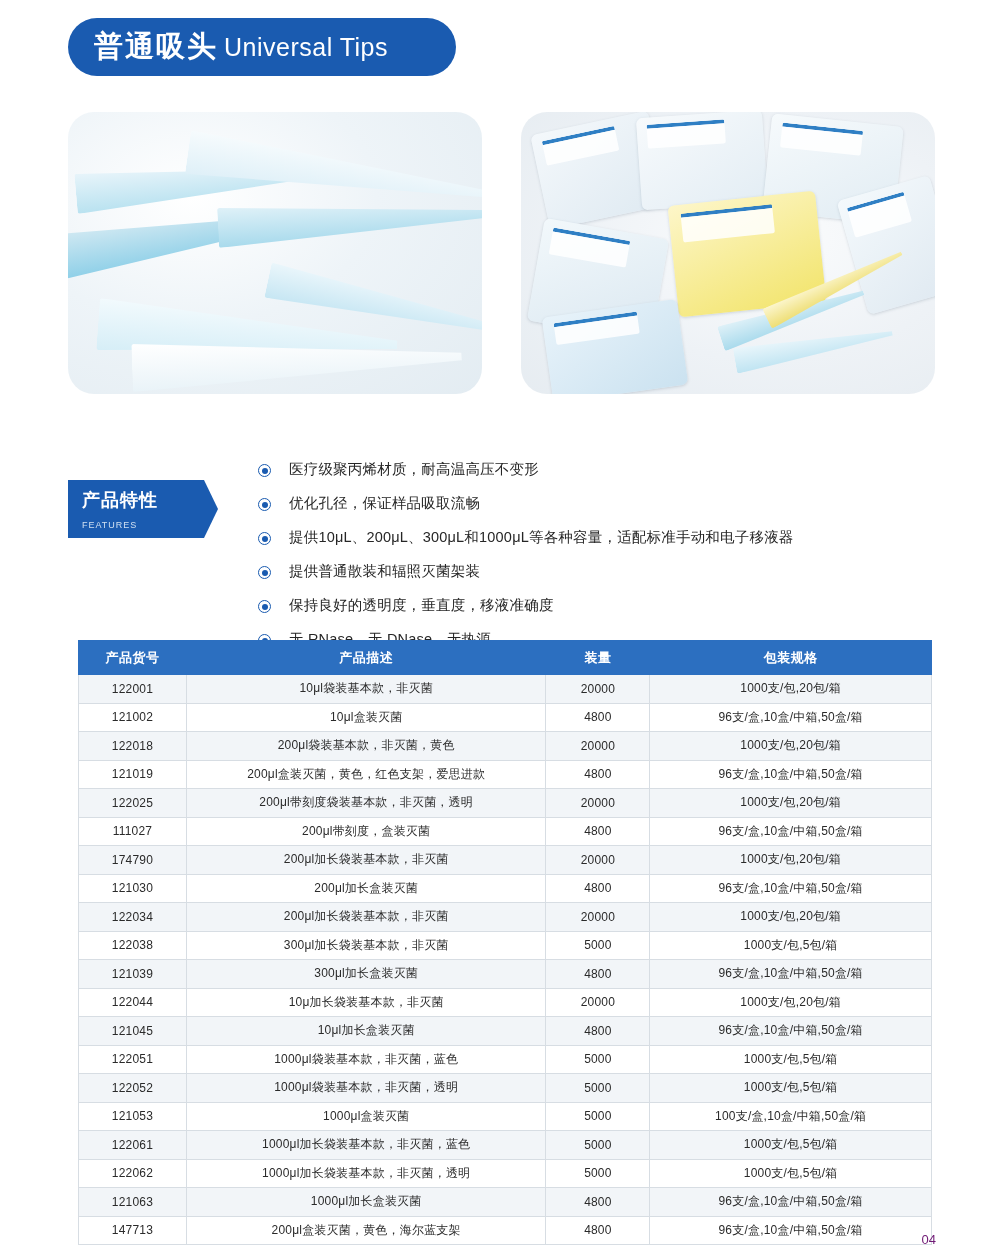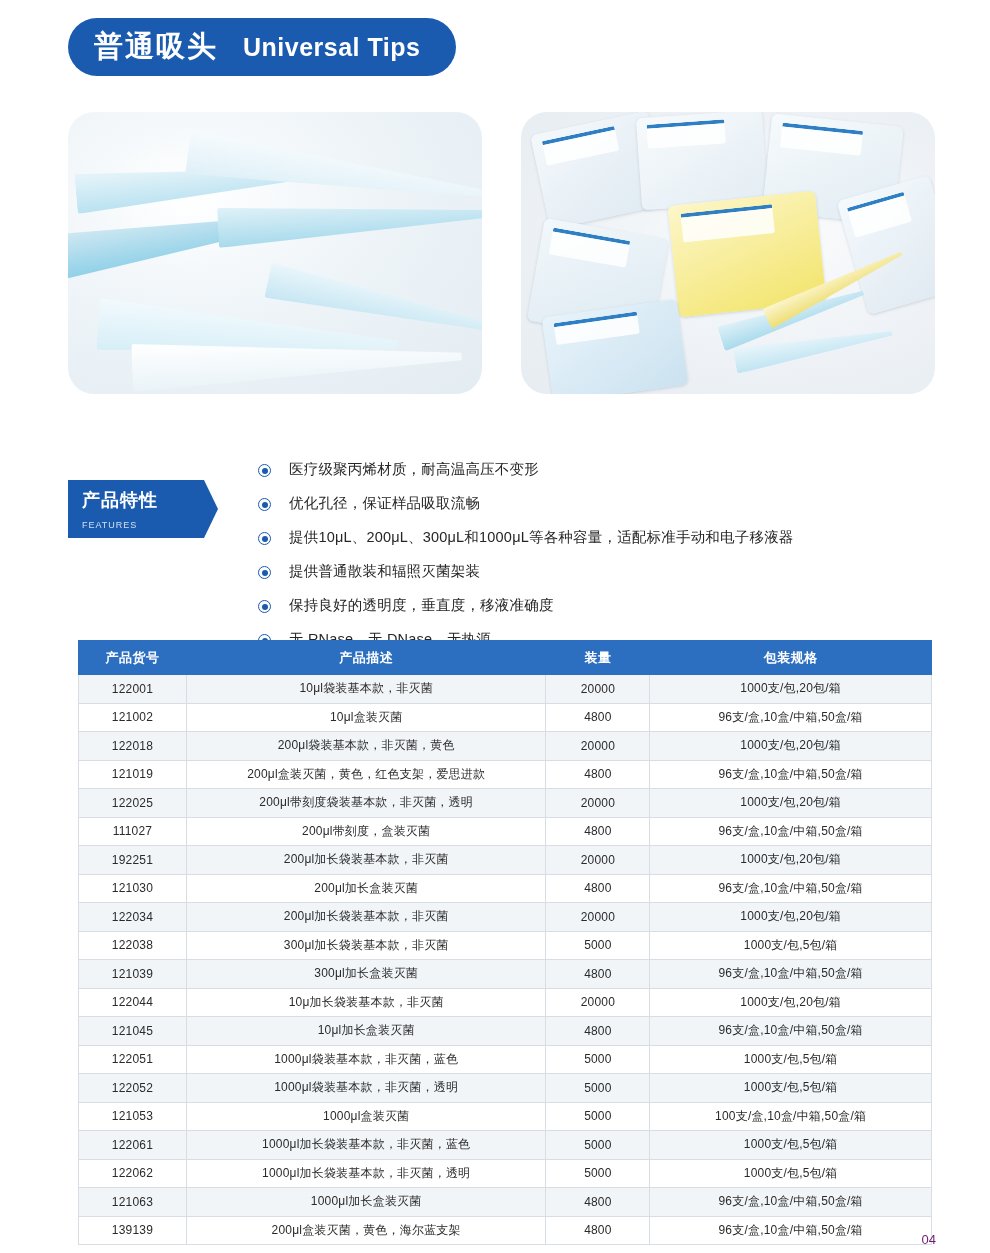--- a/index.html
+++ b/index.html
@@ -19,32 +19,32 @@
     position: absolute;
     left: 68px;
     top: 18px;
     width: 388px;
     height: 58px;
     background: #1a5bb0;
     border-radius: 29px;
     display: flex;
     align-items: center;
     padding-left: 26px;
-    gap: 25px;
+    gap: 6px;
   }
   .title-cn {
     color: #ffffff;
     font-size: 29px;
     font-weight: bold;
     letter-spacing: 2px;
   }
   .title-en {
     color: #ffffff;
     font-size: 25px;
-    font-weight: bold;
+    font-weight: normal;
     letter-spacing: 0.5px;
   }
 
   
   .photo {
     position: absolute;
     border-radius: 26px;
     overflow: hidden;
   }
   .photo-left {
@@ -350,21 +350,21 @@
       <td>20000</td>
       <td>1000支/包,20包/箱</td>
     </tr>
     <tr>
       <td>111027</td>
       <td>200μl带刻度，盒装灭菌</td>
       <td>4800</td>
       <td>96支/盒,10盒/中箱,50盒/箱</td>
     </tr>
     <tr>
-      <td>192251</td>
+      <td>174790</td>
       <td>200μl加长袋装基本款，非灭菌</td>
       <td>20000</td>
       <td>1000支/包,20包/箱</td>
     </tr>
     <tr>
       <td>121030</td>
       <td>200μl加长盒装灭菌</td>
       <td>4800</td>
       <td>96支/盒,10盒/中箱,50盒/箱</td>
     </tr>
@@ -428,21 +428,21 @@
       <td>5000</td>
       <td>1000支/包,5包/箱</td>
     </tr>
     <tr>
       <td>121063</td>
       <td>1000μl加长盒装灭菌</td>
       <td>4800</td>
       <td>96支/盒,10盒/中箱,50盒/箱</td>
     </tr>
     <tr>
-      <td>139139</td>
+      <td>147713</td>
       <td>200μl盒装灭菌，黄色，海尔蓝支架</td>
       <td>4800</td>
       <td>96支/盒,10盒/中箱,50盒/箱</td>
     </tr>
   </tbody>
 </table>
 
 <div class="page-number">04</div>
 
 </body></html>

